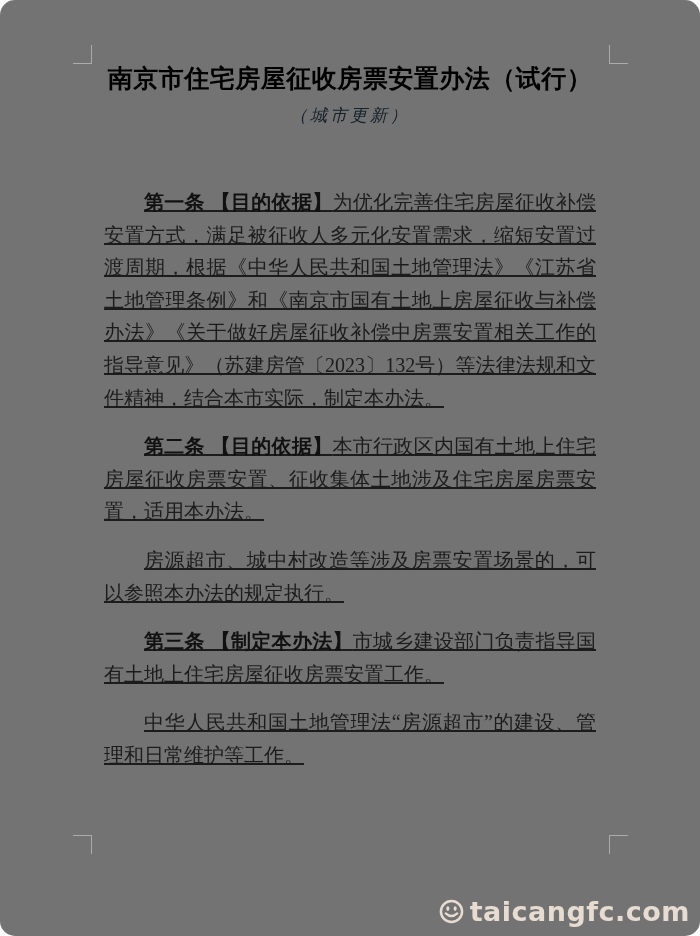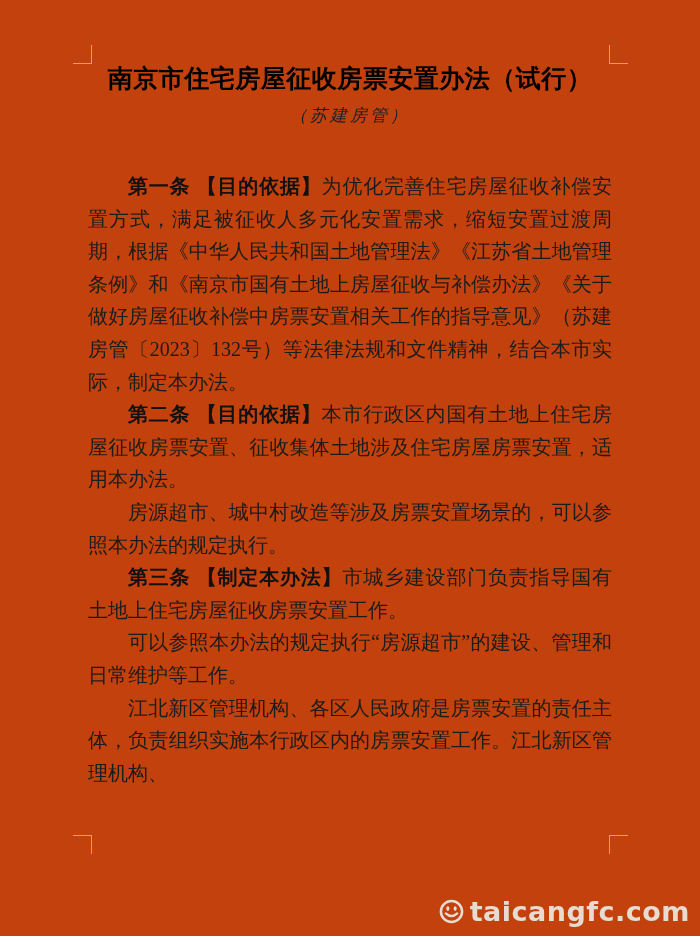--- a/index.html
+++ b/index.html
@@ -10,21 +10,22 @@
     width: 700px;
     height: 936px;
     background: #ffffff;
     position: relative;
     overflow: hidden;
     font-family: "Liberation Serif", "DejaVu Serif", serif;
   }
   .page {
     position: absolute;
     inset: 0;
-    background: #c2410c;
+    background: #737373;
+    border-radius: 15px;
   }
   
   .crop-mark {
     position: absolute;
     width: 18px;
     height: 18px;
   }
   .cm-tl { left: 73px;  top: 45px;  border-right: 1px solid #ababab; border-bottom: 1px solid #ababab; }
   .cm-tr { left: 609px; top: 45px;  border-left: 1px solid #ababab;  border-bottom: 1px solid #ababab; }
   .cm-bl { left: 73px;  top: 835px; border-right: 1px solid #ababab; border-top: 1px solid #ababab; }
@@ -55,22 +56,23 @@
     left: 88px;
     top: 170px;
     width: 524px;
     color: #1c1c1c;
     font-size: 20px;
     line-height: 32.6px;
     text-align: justify;
     text-justify: inter-character;
   }
   .para {
-    margin: 0;
+    margin: 16px;
     text-indent: 2em;
+    text-decoration: underline;
   }
   .lead {
     font-family: "Liberation Sans", "DejaVu Sans", sans-serif;
     font-weight: bold;
     color: #111111;
   }
   .watermark {
     position: absolute;
     right: 10px;
     bottom: 9px;
@@ -92,29 +94,28 @@
 
 <div class="page">
 
   <div class="crop-mark cm-tl"></div>
   <div class="crop-mark cm-tr"></div>
   <div class="crop-mark cm-bl"></div>
   <div class="crop-mark cm-br"></div>
 
   <h1 class="doc-title">南京市住宅房屋征收房票安置办法（试行）</h1>
 
-  <div class="doc-subtitle">（苏建房管）</div>
+  <div class="doc-subtitle">（城市更新）</div>
 
   <div class="doc-body">
       <p class="para"><b class="lead">第一条 【目的依据】</b>为优化完善住宅房屋征收补偿安置方式，满足被征收人多元化安置需求，缩短安置过渡周期，根据《中华人民共和国土地管理法》《江苏省土地管理条例》和《南京市国有土地上房屋征收与补偿办法》《关于做好房屋征收补偿中房票安置相关工作的指导意见》（苏建房管〔2023〕132号）等法律法规和文件精神，结合本市实际，制定本办法。</p>
       <p class="para"><b class="lead">第二条 【目的依据】</b>本市行政区内国有土地上住宅房屋征收房票安置、征收集体土地涉及住宅房屋房票安置，适用本办法。</p>
       <p class="para">房源超市、城中村改造等涉及房票安置场景的，可以参照本办法的规定执行。</p>
       <p class="para"><b class="lead">第三条 【制定本办法】</b>市城乡建设部门负责指导国有土地上住宅房屋征收房票安置工作。</p>
-      <p class="para">可以参照本办法的规定执行“房源超市”的建设、管理和日常维护等工作。</p>
-      <p class="para">江北新区管理机构、各区人民政府是房票安置的责任主体，负责组织实施本行政区内的房票安置工作。江北新区管理机构、</p>
+      <p class="para">中华人民共和国土地管理法“房源超市”的建设、管理和日常维护等工作。</p>
     </div>
 
   <div class="watermark">
     <span class="wm-icon">
       <svg width="25" height="25" viewBox="0 0 26 26" aria-hidden="true">
         <circle cx="13" cy="13" r="11" fill="none" stroke="currentColor" stroke-width="2.6"></circle>
         <ellipse cx="9.2" cy="10" rx="1.6" ry="2.4" fill="currentColor"></ellipse>
         <ellipse cx="16.8" cy="10" rx="1.6" ry="2.4" fill="currentColor"></ellipse>
         <path d="M7 15 q6 5.5 12 0" fill="none" stroke="currentColor" stroke-width="2.4" stroke-linecap="round"></path>
       </svg>

